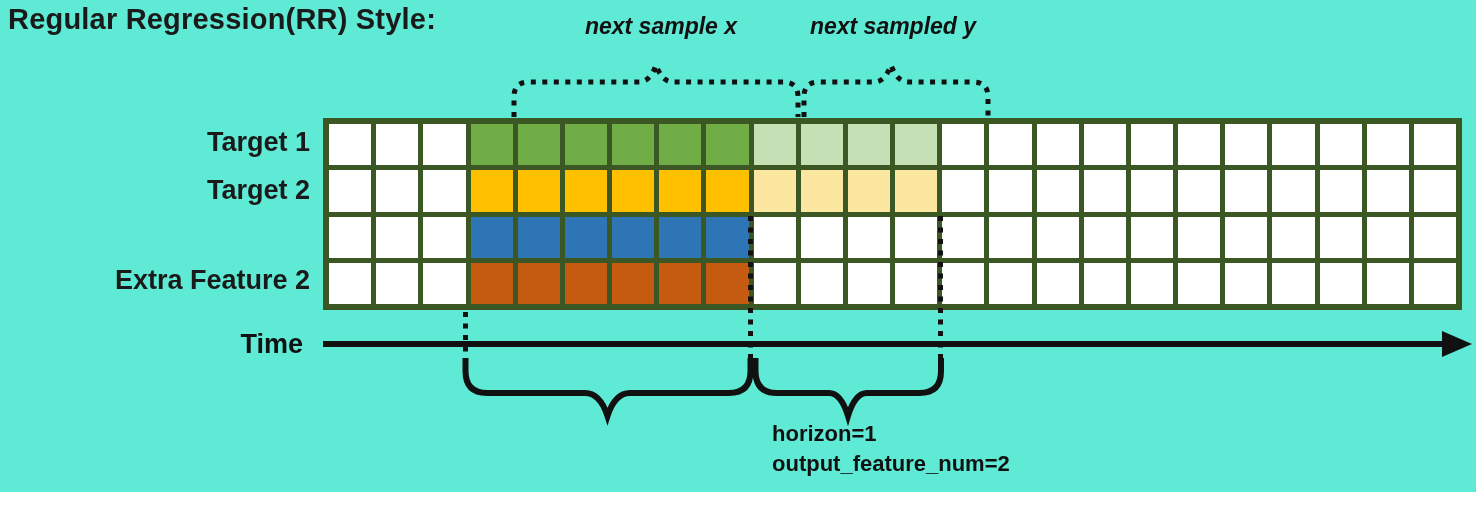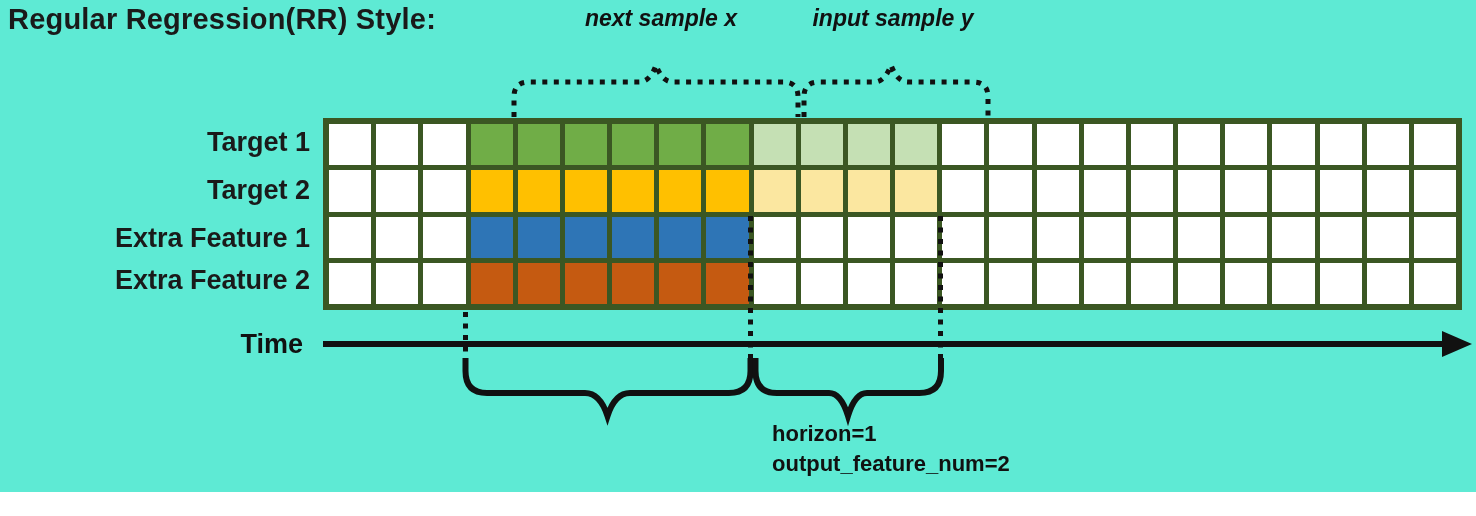--- a/index.html
+++ b/index.html
@@ -10,21 +10,21 @@
     font-family:"Liberation Sans", sans-serif;
     overflow:hidden;
   }
   .abs{position:absolute;}
   #title{
     left:8px;top:3px;
     font-size:29px;font-weight:bold;color:#1a1a1a;
     letter-spacing:0.2px;
   }
   .brace-label{
-    top:5px;width:300px;text-align:center;
+    top:13px;width:300px;text-align:center;
     font-size:23px;font-weight:bold;font-style:italic;color:#111;
   }
   #next-sample-x-label{left:511px;}
   #next-sample-y-label{left:743px;}
   .row-label{
     left:0;width:310px;text-align:right;
     height:48px;line-height:48px;
     font-size:27px;font-weight:bold;color:#1a1a1a;
     white-space:nowrap;
   }
@@ -53,25 +53,24 @@
   svg{display:block;}
 </style>
 </head>
 <body>
 
 <div id="canvas">
 
   <div id="title" class="abs">Regular Regression(RR) Style:</div>
 
   <div id="next-sample-x-label" class="abs brace-label">next sample x</div>
-  <div id="next-sample-y-label" class="abs brace-label">input sample y</div>
+  <div id="next-sample-y-label" class="abs brace-label">next sampled y</div>
 
   <div class="abs row-label" style="top:118px">Target 1</div>
   <div class="abs row-label" style="top:166px">Target 2</div>
-  <div class="abs row-label" style="top:214px">Extra Feature 1</div>
   <div class="abs row-label" style="top:256px">Extra Feature 2</div>
 
   <div id="sample-grid" class="abs">
       <div class="cell" style="background: rgb(255, 255, 255);"></div>
       <div class="cell" style="background: rgb(255, 255, 255);"></div>
       <div class="cell" style="background: rgb(255, 255, 255);"></div>
       <div class="cell" style="background: rgb(112, 173, 71);"></div>
       <div class="cell" style="background: rgb(112, 173, 71);"></div>
       <div class="cell" style="background: rgb(112, 173, 71);"></div>
       <div class="cell" style="background: rgb(112, 173, 71);"></div>

